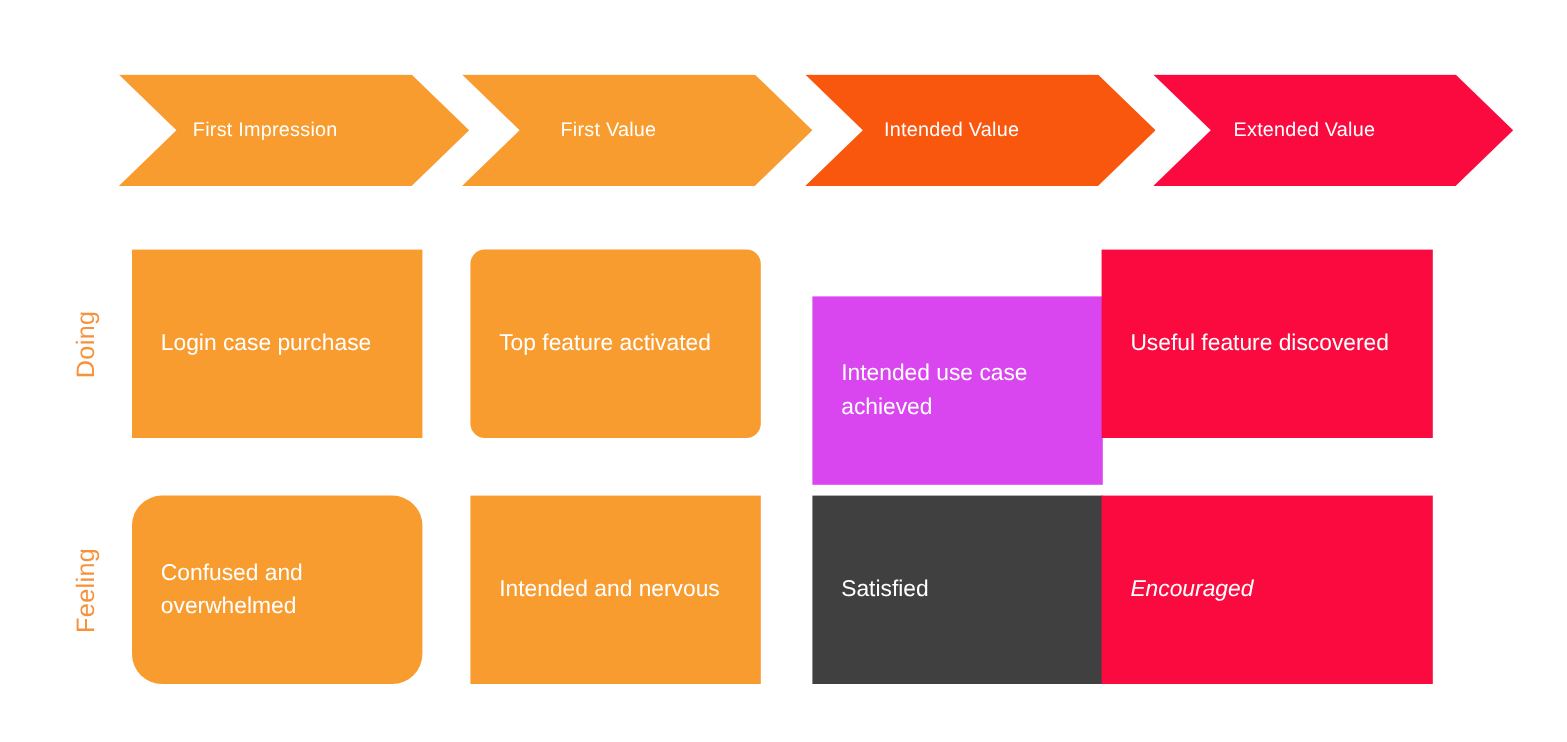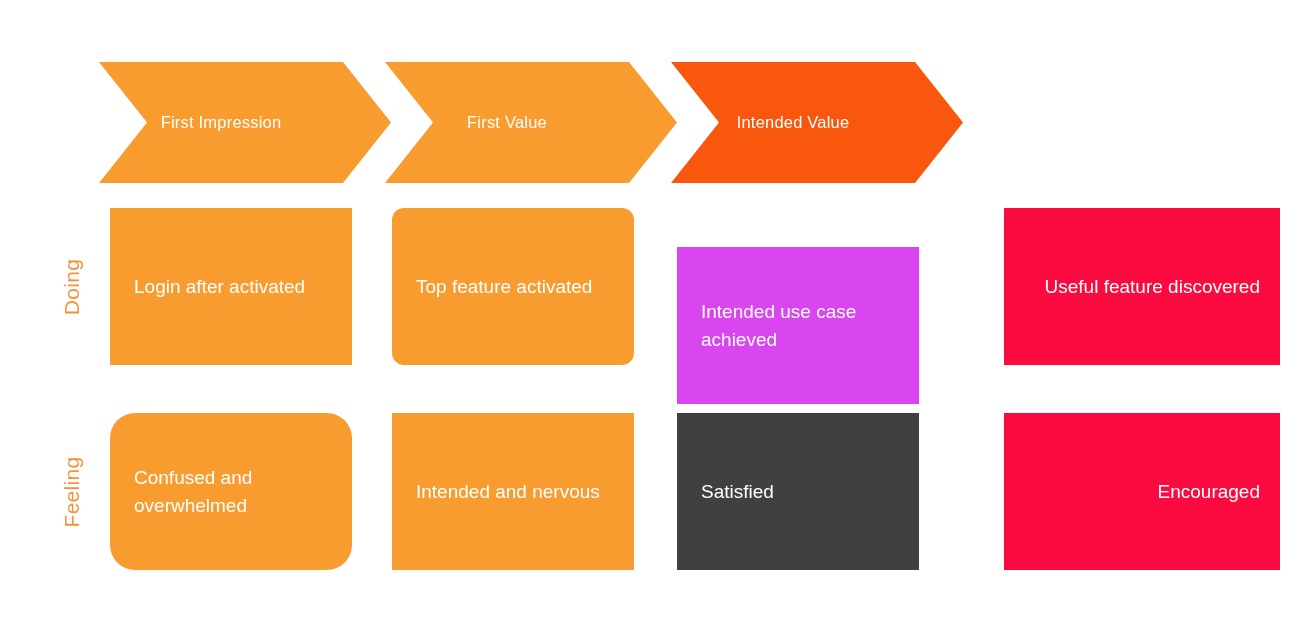--- a/index.html
+++ b/index.html
@@ -12,21 +12,21 @@
     position: relative;
     width: 1306px;
     height: 618px;
     background: #ffffff;
     overflow: hidden;
   }
   
   .stage-arrow {
     position: absolute;
     top: 62px;
-    height: 121px;
+    height: 93px;
     width: 292px;
     display: flex;
     align-items: center;
     justify-content: center;
     padding-right: 48px;  
     box-sizing: border-box;
     clip-path: polygon(0 0, calc(100% - 48px) 0, 100% 50%, calc(100% - 48px) 100%, 0 100%, 48px 50%);
     color: #ffffff;
     font-size: 16.5px;
     letter-spacing: 0.2px;
@@ -59,41 +59,44 @@
     padding: 10px 20px 10px 24px;
     color: #ffffff;
     font-size: 19px;
     line-height: 1.45;
   }
   .row-doing   .cell { top: 208px; }
   .row-feeling .cell { top: 413px; }
   .col-1 { left: 110px; }
   .col-2 { left: 392px; }
   .col-3 { left: 677px; }
-  .col-4 { left: 1004px; width: 276px; justify-content: flex-end; }
+  .col-4 { left: 918px; width: 276px; }
 </style>
 </head>
 <body>
 
 <div class="canvas">
 
   <div class="stage-arrow stage-1" style="background-color: rgb(248, 156, 48);">
     <span>First Impression</span>
   </div>
   <div class="stage-arrow stage-3" style="background-color: rgb(249, 86, 14);">
     <span>Intended Value</span>
   </div>
   <div class="stage-arrow stage-2" style="background-color: rgb(248, 156, 48);">
     <span>First Value</span>
   </div>
+  <div class="stage-arrow stage-4" style="background-color: rgb(250, 10, 63);">
+    <span>Extended Value</span>
+  </div>
 
   <div class="row-doing">
     <div class="row-label row-label-doing" style="color: rgb(247, 146, 60);">Doing</div>
     <div class="cell col-1" style="background-color: rgb(248, 156, 48);">
-      <span>Login after activated</span>
+      <span>Login case purchase</span>
     </div>
     <div class="cell col-2" style="background-color: rgb(248, 156, 48); border-radius: 12px;">
       <span>Top feature activated</span>
     </div>
     <div class="cell col-3" style="background-color: #d946ef; margin-top: 39px;">
       <span>Intended use case achieved</span>
     </div>
     <div class="cell col-4" style="background-color: rgb(250, 10, 63);">
       <span>Useful feature discovered</span>
     </div>
@@ -103,18 +106,18 @@
     <div class="row-label row-label-feeling" style="color: rgb(247, 146, 60);">Feeling</div>
     <div class="cell col-1" style="background-color: rgb(248, 156, 48); border-radius: 25px;">
       <span>Confused and overwhelmed</span>
     </div>
     <div class="cell col-2" style="background-color: rgb(248, 156, 48);">
       <span>Intended and nervous</span>
     </div>
     <div class="cell col-3" style="background-color: #404040;">
       <span>Satisfied</span>
     </div>
-    <div class="cell col-4" style="background-color: rgb(250, 10, 63);">
+    <div class="cell col-4" style="background-color: rgb(250, 10, 63); font-style: italic;">
       <span>Encouraged</span>
     </div>
   </div>
 
 </div>
 
 </body></html>

